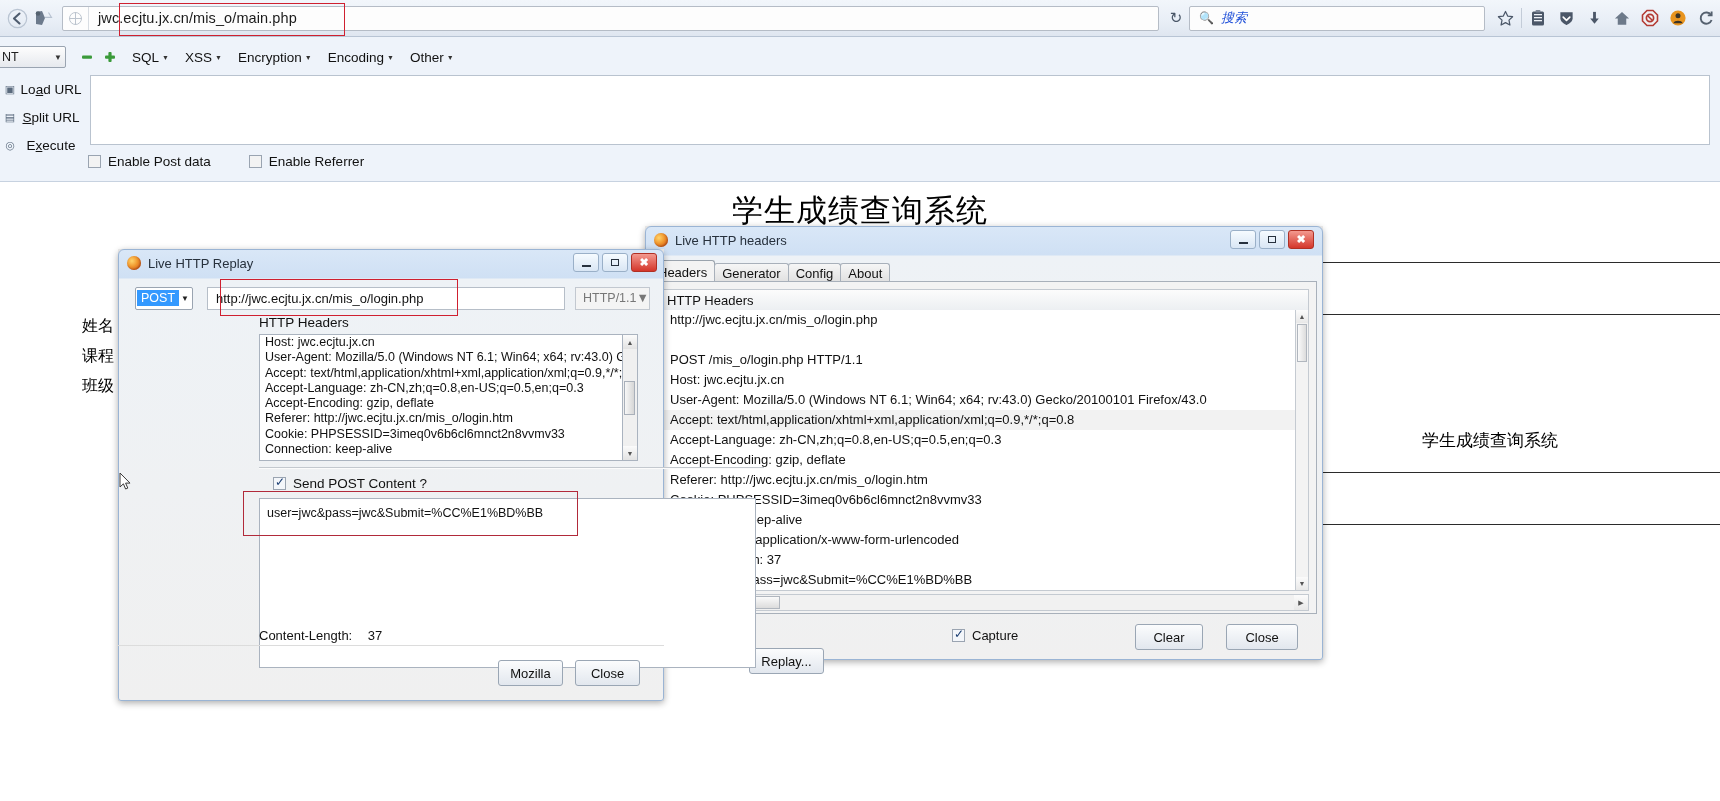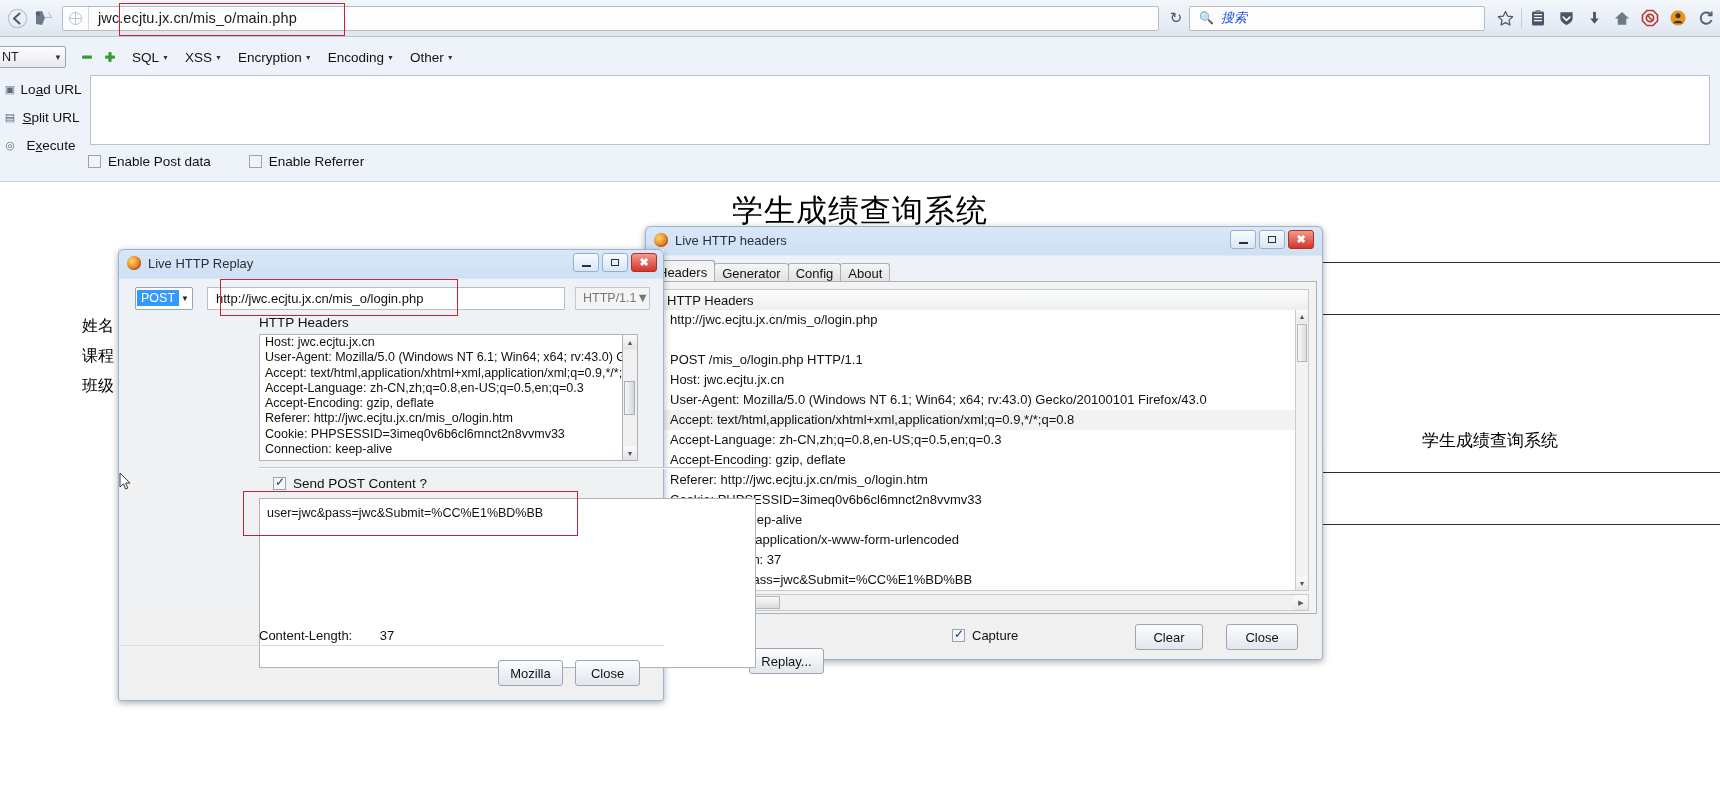--- a/index.html
+++ b/index.html
@@ -208,21 +208,21 @@
   .rp-post-box{
     position:absolute; left:141px; top:221px; width:497px; height:170px;
     background:#fff; border:1px solid #aab3bf;
   }
   .rp-post-box .ptxt{ font-size:12.5px; color:#111; padding:7px 0 0 7px; }
   .rp-post-red{
     position:absolute; left:125px; top:214px; width:335px; height:45px;
     border:1.6px solid #b12a3a; pointer-events:none;
   }
   .rp-clen{ position:absolute; left:141px; top:351px; font-size:13px; color:#111; }
-  .rp-clen .v{ margin-left:24px; }
+  .rp-clen .v{ margin-left:12px; }
   .rp-btn-bar{ position:absolute; left:0; right:0; top:368px; height:56px;
     border-top:1px solid #dcdcdc; }
   .btn{
     height:26px; min-width:65px; padding:0 14px;
     border:1px solid #9aa6b4; border-radius:3px;
     background:linear-gradient(to bottom,#fbfcfd,#e2e7ee);
     font-size:13px; color:#111;
     display:inline-flex; align-items:center; justify-content:center;
   }
   #rp-replay-btn{ position:absolute; left:380px; top:14px; width:65px;}

